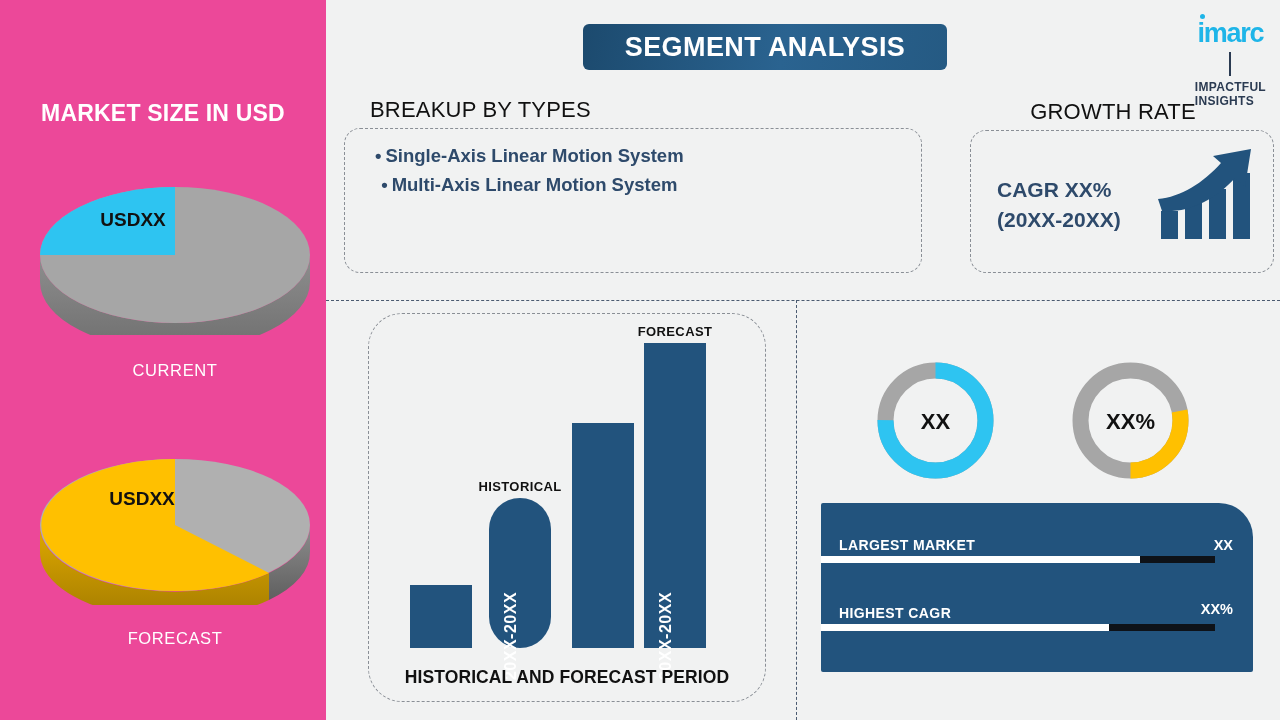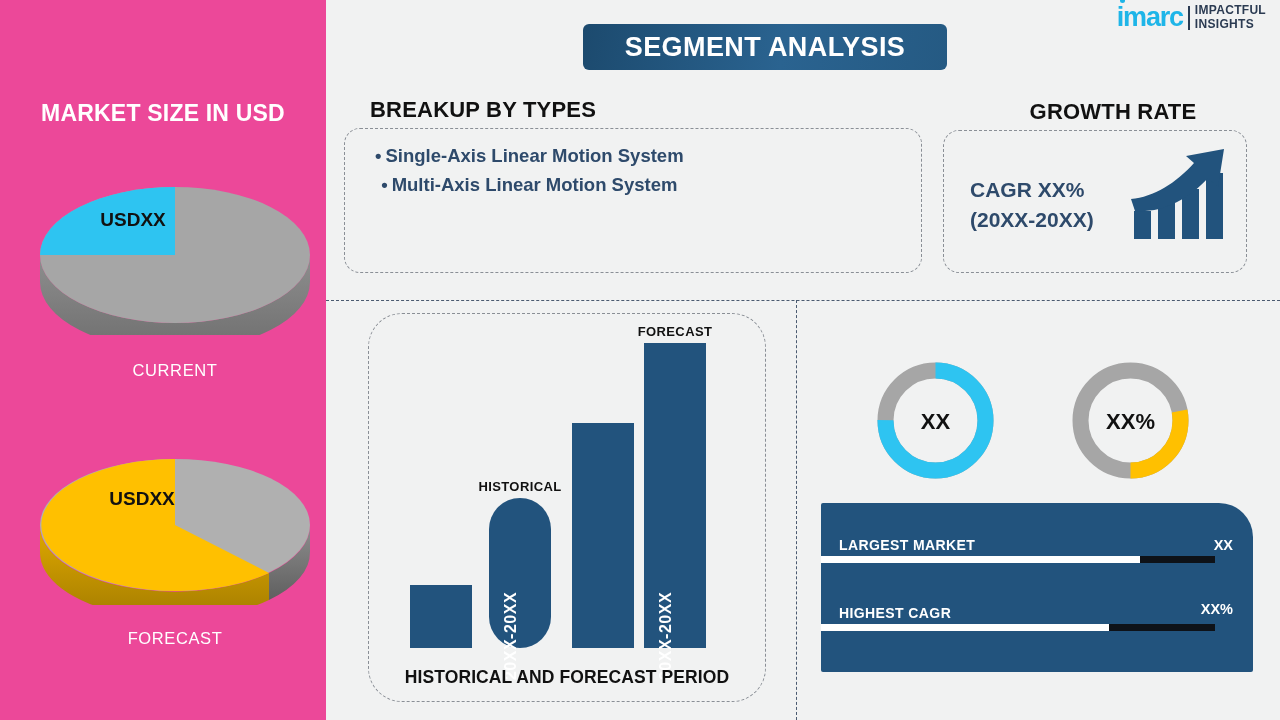--- a/index.html
+++ b/index.html
@@ -46,22 +46,22 @@
     width: 364px; height: 46px;
     background: linear-gradient(100deg,#1c4a6e 0%, #2a6390 55%, #255a83 100%);
     border-radius: 6px;
     display: flex; align-items: center; justify-content: center;
   }
   #header-badge span {
     color: #ffffff; font-size: 27px; font-weight: bold;
     letter-spacing: 0.4px;
   }
   #logo {
-    position: absolute; right: 14px; top: 4px;
-    display: flex; align-items: center; gap: 5px;
+    position: absolute; right: 14px; top: 20px;
+    display: flex; align-items: center; gap: 5px; flex-direction: column;
   }
   #logo-mark {
     font-size: 27px; font-weight: bold; color: #1eb5e8;
     letter-spacing: -1.2px; line-height: 1;
     position: relative;
   }
   #logo-dot {
     position: absolute; width: 5px; height: 5px; border-radius: 50%;
     background: #1eb5e8; left: 3px; top: -6px;
   }
@@ -70,35 +70,35 @@
     display: flex; flex-direction: column; justify-content: center;
     line-height: 1.15;
   }
   #logo-tag span {
     font-size: 12px; font-weight: bold; color: #2b3b52; letter-spacing: 0.3px;
   }
 
   
   .sec-head {
     position: absolute;
-    color: #111111; font-size: 22px; font-weight: bold;
+    color: #111111; font-size: 22px; font-weight: normal;
     letter-spacing: 0.2px;
   }
   #types-head { left: 370px; top: 97px; }
   #growth-head { left: 960px; top: 99px; width: 306px; text-align: center; }
 
   
   .dashed-card {
     position: absolute;
     border: 1.4px dashed #8a8f96;
     border-radius: 16px;
     background: #f1f2f2;
   }
   #types-card { left: 344px; top: 128px; width: 578px; height: 145px; }
-  #growth-card { left: 943px; top: 130px; width: 304px; height: 143px; }
+  #growth-card { left: 970px; top: 130px; width: 304px; height: 143px; }
   #barchart-card { left: 368px; top: 313px; width: 398px; height: 389px; border-radius: 34px; }
 
   #types-list {
     position: absolute; left: 30px; top: 12px;
   }
   .type-item {
     color: #2e4a6b; font-size: 18.5px; font-weight: bold;
     line-height: 29px; white-space: nowrap; text-align: center;
   }
   .type-item .bullet { margin-right: 4px; }

